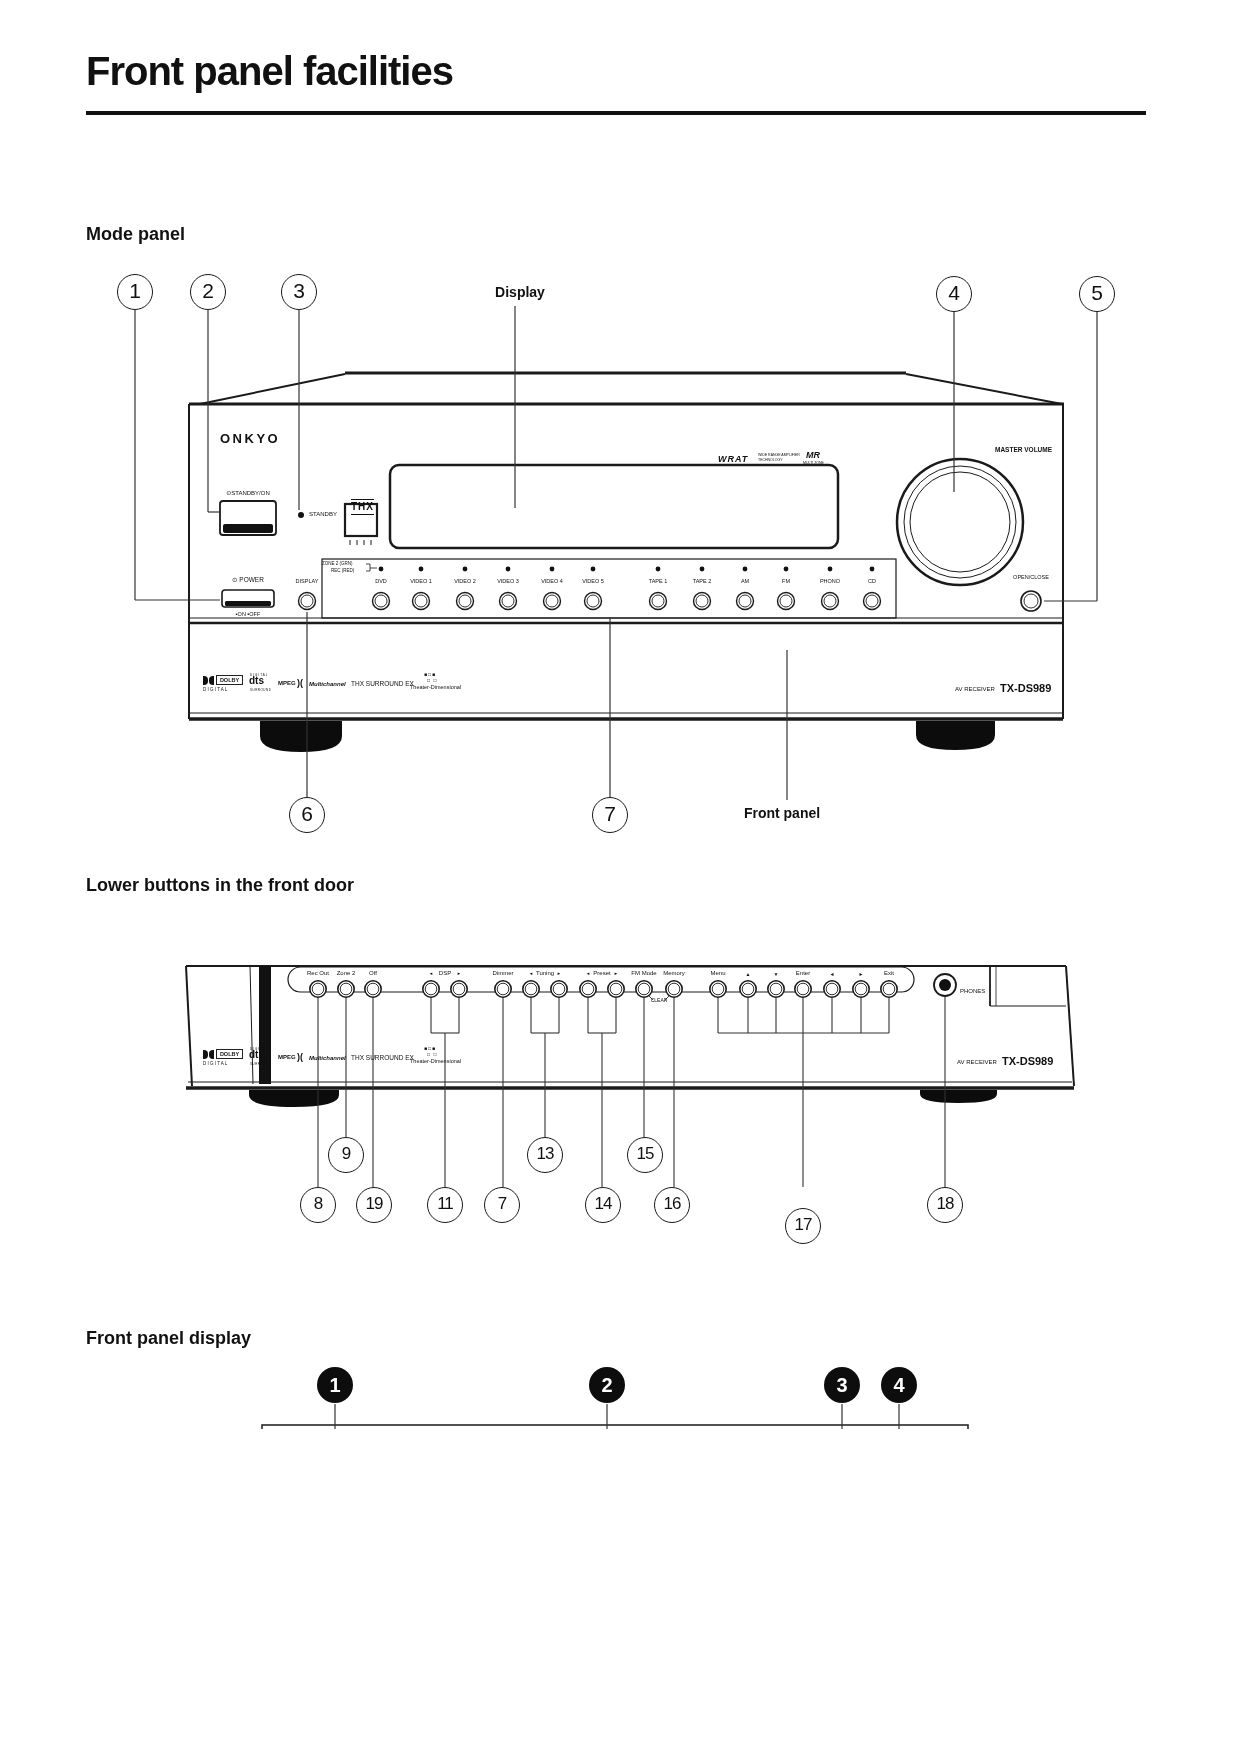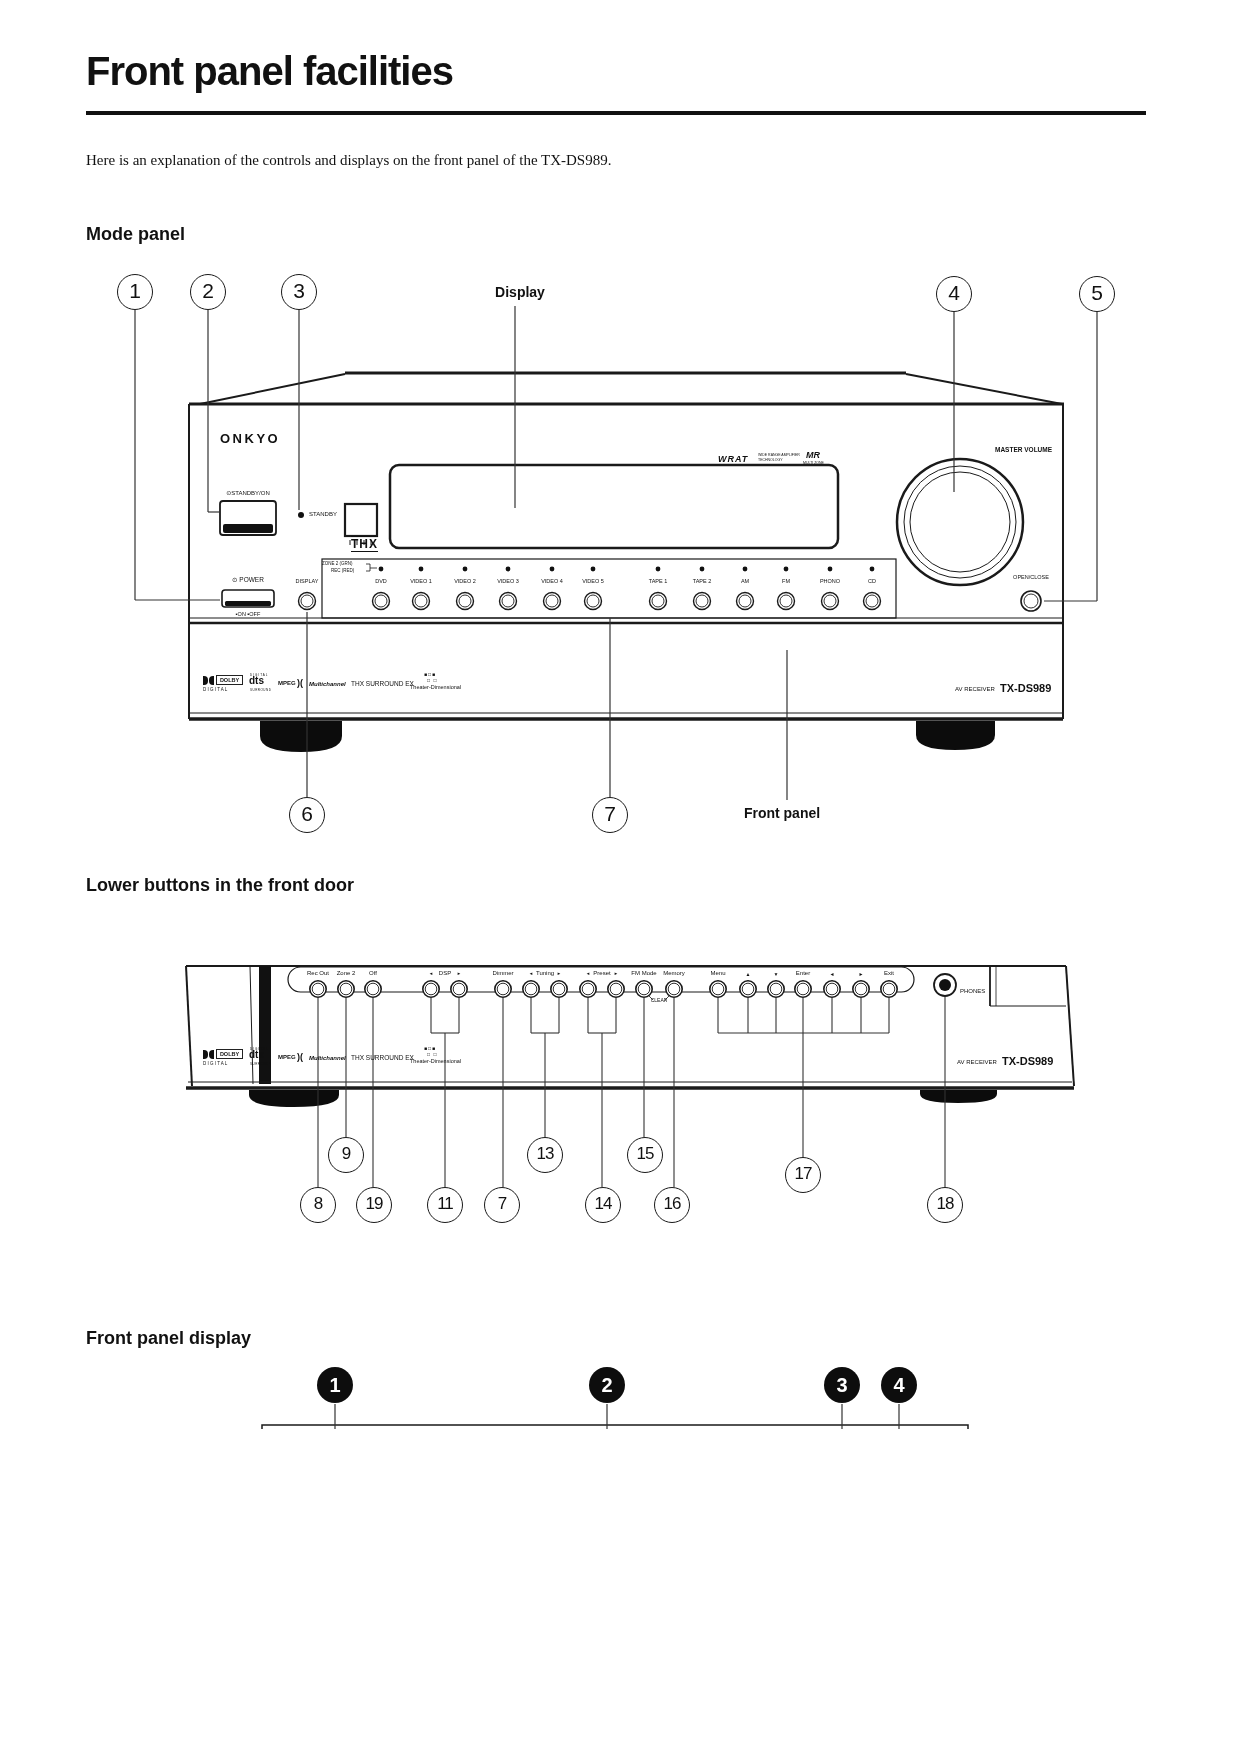--- a/index.html
+++ b/index.html
@@ -248,31 +248,30 @@
         <line x1="607" y1="1404" x2="607" y2="1458"></line>
         <line x1="842" y1="1404" x2="842" y2="1447"></line>
         <line x1="899" y1="1404" x2="899" y2="1464"></line>
         <line x1="886" y1="1537" x2="886" y2="1670"></line>
       </g>
     </g>
   </svg>
 
   <div class="h1">Front panel facilities</div>
   <div class="rule"></div>
-  <div class="L ser" style="left:86px;top:152px;font-size:15px;">Here is an explanation of the controls and displays on the front panel of the TX-DS989.</div>
 
   <div class="h2" style="left:86px;top:225px;">Mode panel</div>
   <div class="h2" style="left:86px;top:876px;">Lower buttons in the front door</div>
   <div class="h2" style="left:86px;top:1329px;">Front panel display</div>
 
   <div class="L B C" style="left:520px;top:284px;font-size:14px;">Display</div>
   <div class="L B" style="left:220px;top:431px;font-size:13px;letter-spacing:2.5px;">ONKYO</div>
   <div class="L C" style="left:248px;top:489px;font-size:6px;">⊙STANDBY/ON</div>
   <div class="L" style="left:309px;top:511px;font-size:6px;">STANDBY</div>
-  <div class="L B" style="left:351px;top:536px;font-size:12px;letter-spacing:1px;border-top:1.5px solid #111;border-bottom:1.5px solid #111;line-height:14px;">THX</div>
+  <div class="L B" style="left:351px;top:499px;font-size:10px;letter-spacing:1px;border-top:1.5px solid #111;border-bottom:1.5px solid #111;line-height:14px;">THX</div>
   <div class="L B" style="left:718px;top:454px;font-size:9px;font-style:italic;letter-spacing:1px;">WRAT</div>
   <div class="L" style="left:758px;top:453px;font-size:3.5px;">WIDE RANGE AMPLIFIER</div>
   <div class="L" style="left:758px;top:458px;font-size:3.5px;">TECHNOLOGY</div>
   <div class="L B" style="left:806px;top:450px;font-size:9px;font-style:italic;">MR</div>
   <div class="L" style="left:803px;top:461px;font-size:3.5px;">MULTI ZONE</div>
   <div class="L B" style="left:995px;top:446px;font-size:6.5px;">MASTER VOLUME</div>
   <div class="L C" style="left:248px;top:576px;font-size:6.5px;">⊙ POWER</div>
   <div class="L C" style="left:248px;top:611px;font-size:5.5px;">▪ON ▪OFF</div>
   <div class="L C" style="left:307px;top:578px;font-size:5.5px;">DISPLAY</div>
   <div class="L" style="left:322px;top:561px;font-size:4.5px;">ZONE 2 (GRN)</div>
@@ -383,21 +382,21 @@
 
   <div class="co sm" style="left:318px;top:1205px;">8</div>
   <div class="co sm" style="left:346px;top:1155px;">9</div>
   <div class="co sm" style="left:374px;top:1205px;">19</div>
   <div class="co sm" style="left:445px;top:1205px;">11</div>
   <div class="co sm" style="left:502px;top:1205px;">7</div>
   <div class="co sm" style="left:545px;top:1155px;">13</div>
   <div class="co sm" style="left:603px;top:1205px;">14</div>
   <div class="co sm" style="left:645px;top:1155px;text-align:center;">15</div>
   <div class="co sm" style="left:672px;top:1205px;">16</div>
-  <div class="co sm" style="left:803px;top:1175px;text-align:center;">17</div>
+  <div class="co sm" style="left:803px;top:1226px;text-align:center;">17</div>
   <div class="co sm" style="left:945px;top:1205px;">18</div>
 
   <div class="cf" style="left:335px;top:1385px;">1</div>
   <div class="cf" style="left:607px;top:1385px;">2</div>
   <div class="cf" style="left:842px;top:1385px;">3</div>
   <div class="cf" style="left:899px;top:1385px;">4</div>
   <div class="cf" style="left:886px;top:1688px;">5</div>
 
   <div class="L ser" style="left:46px;top:1680px;font-size:21px;">8</div>
 </div>

